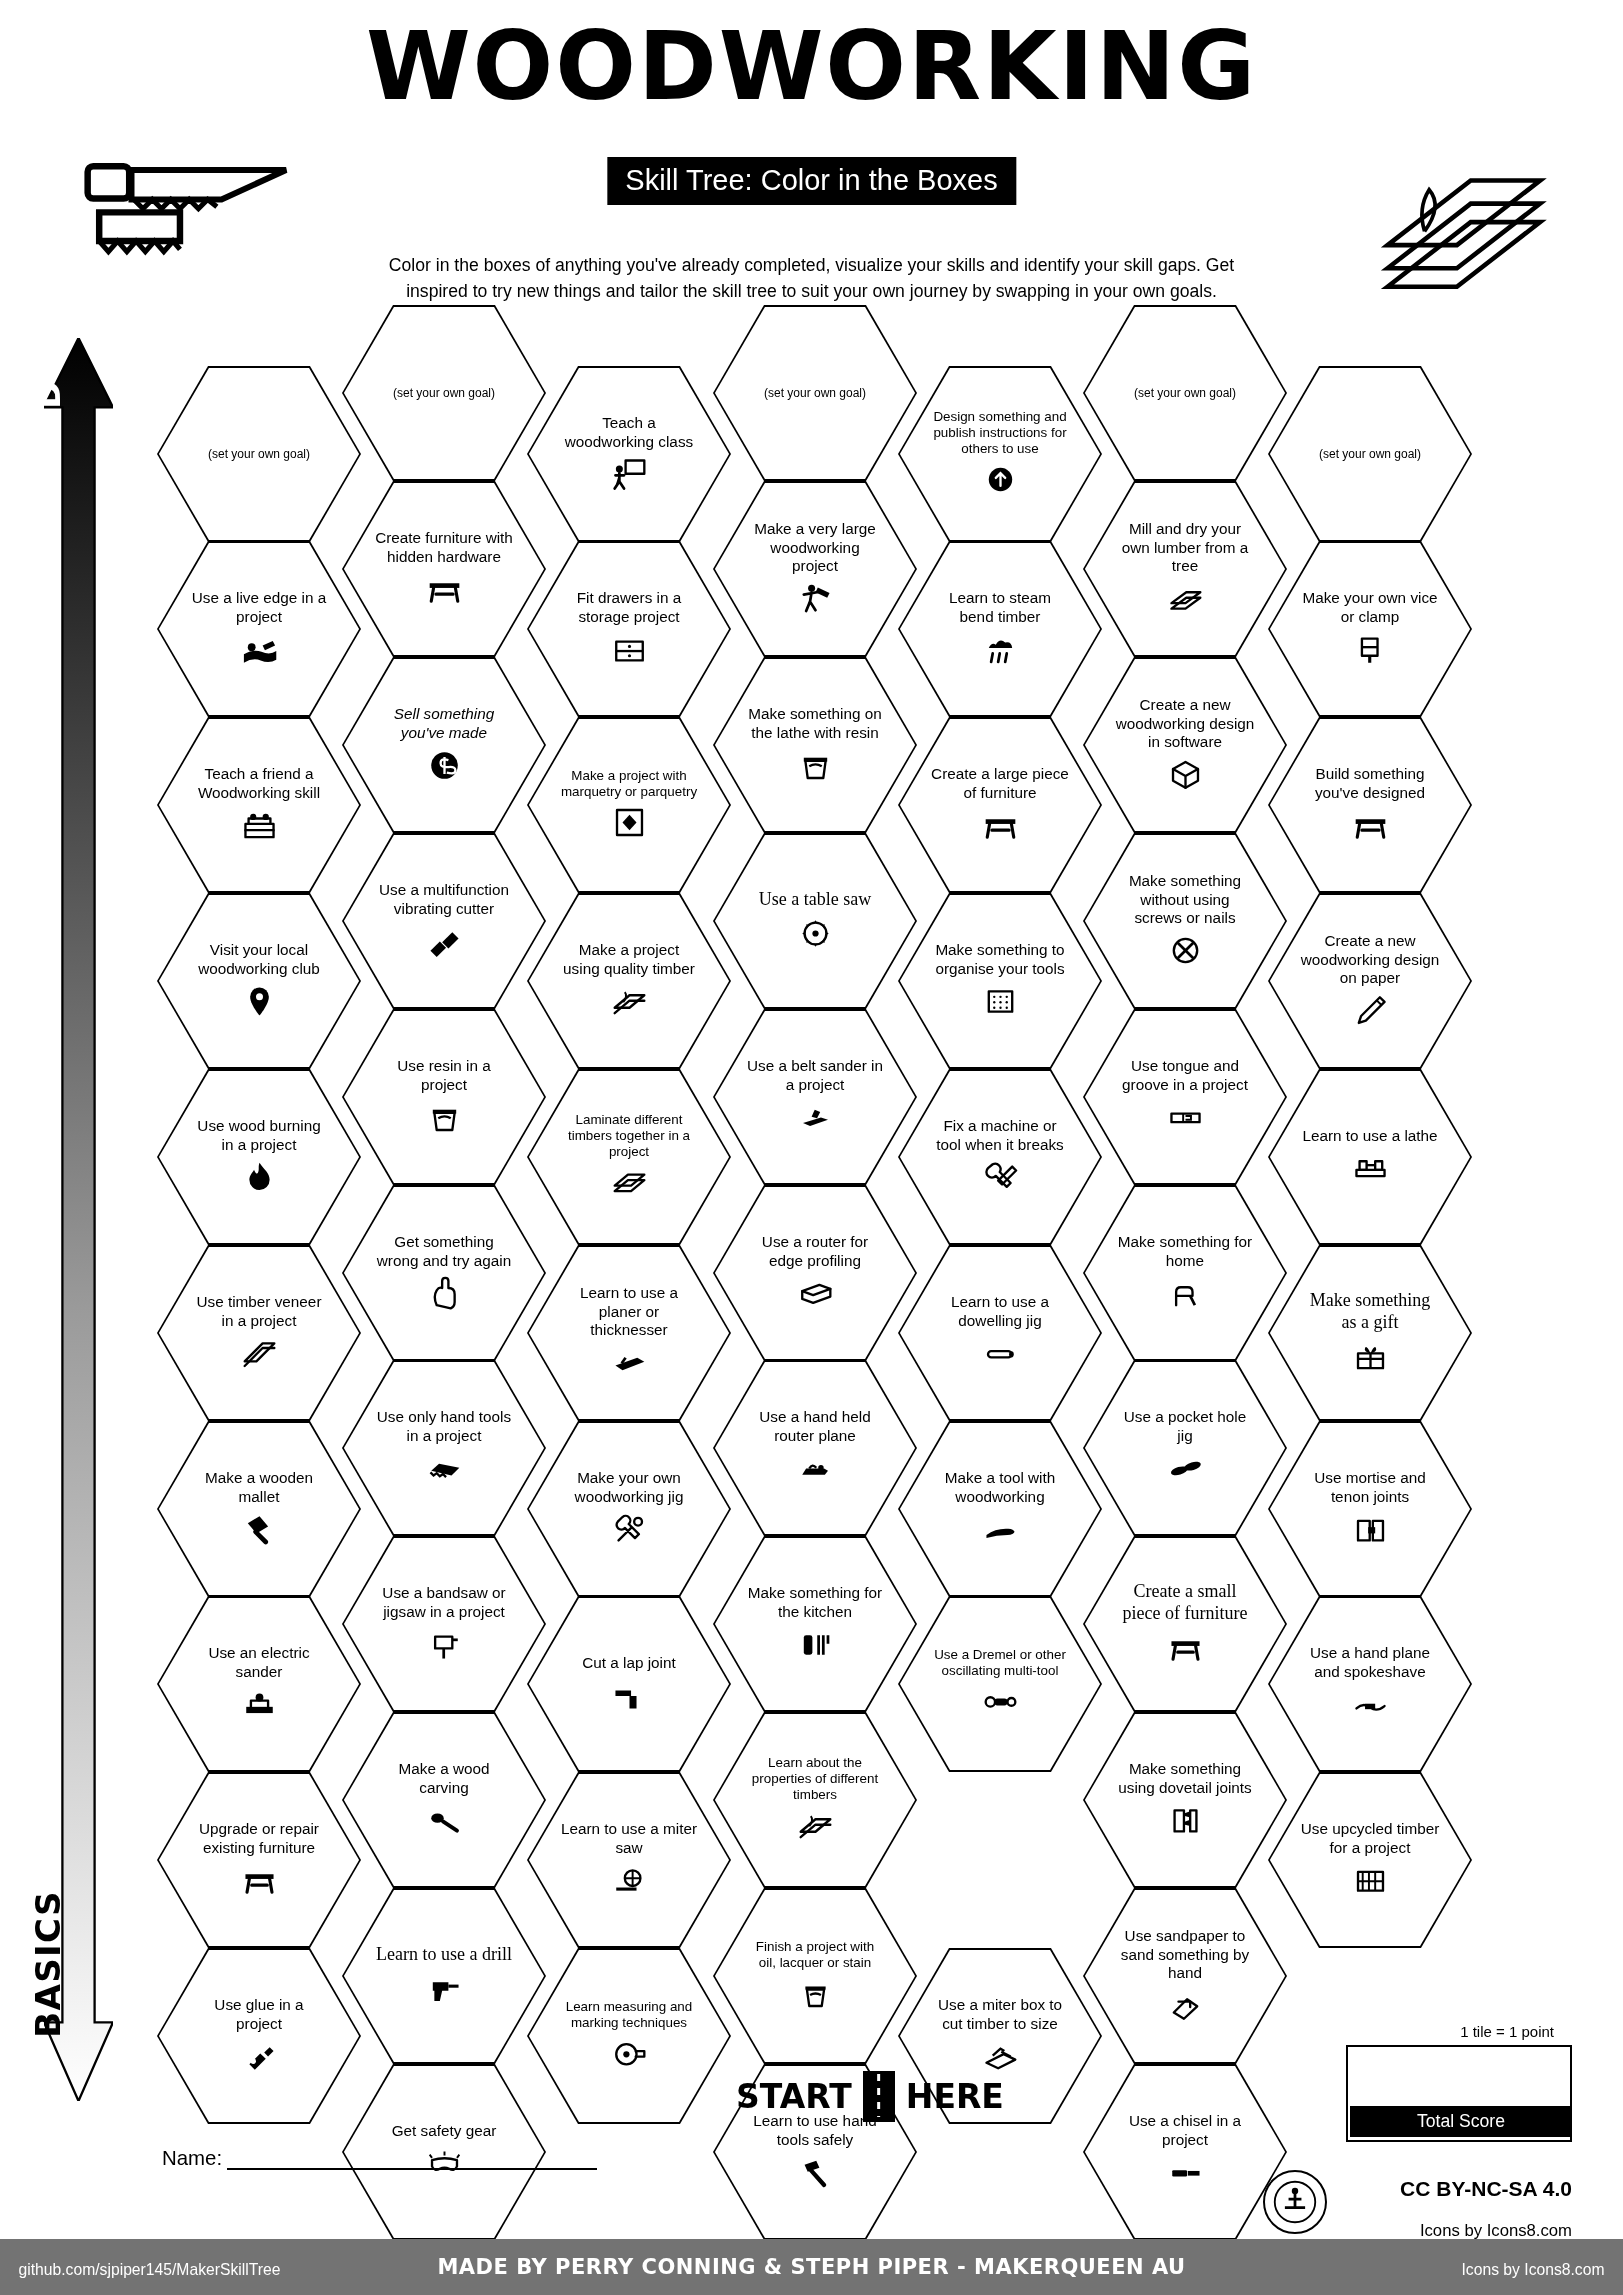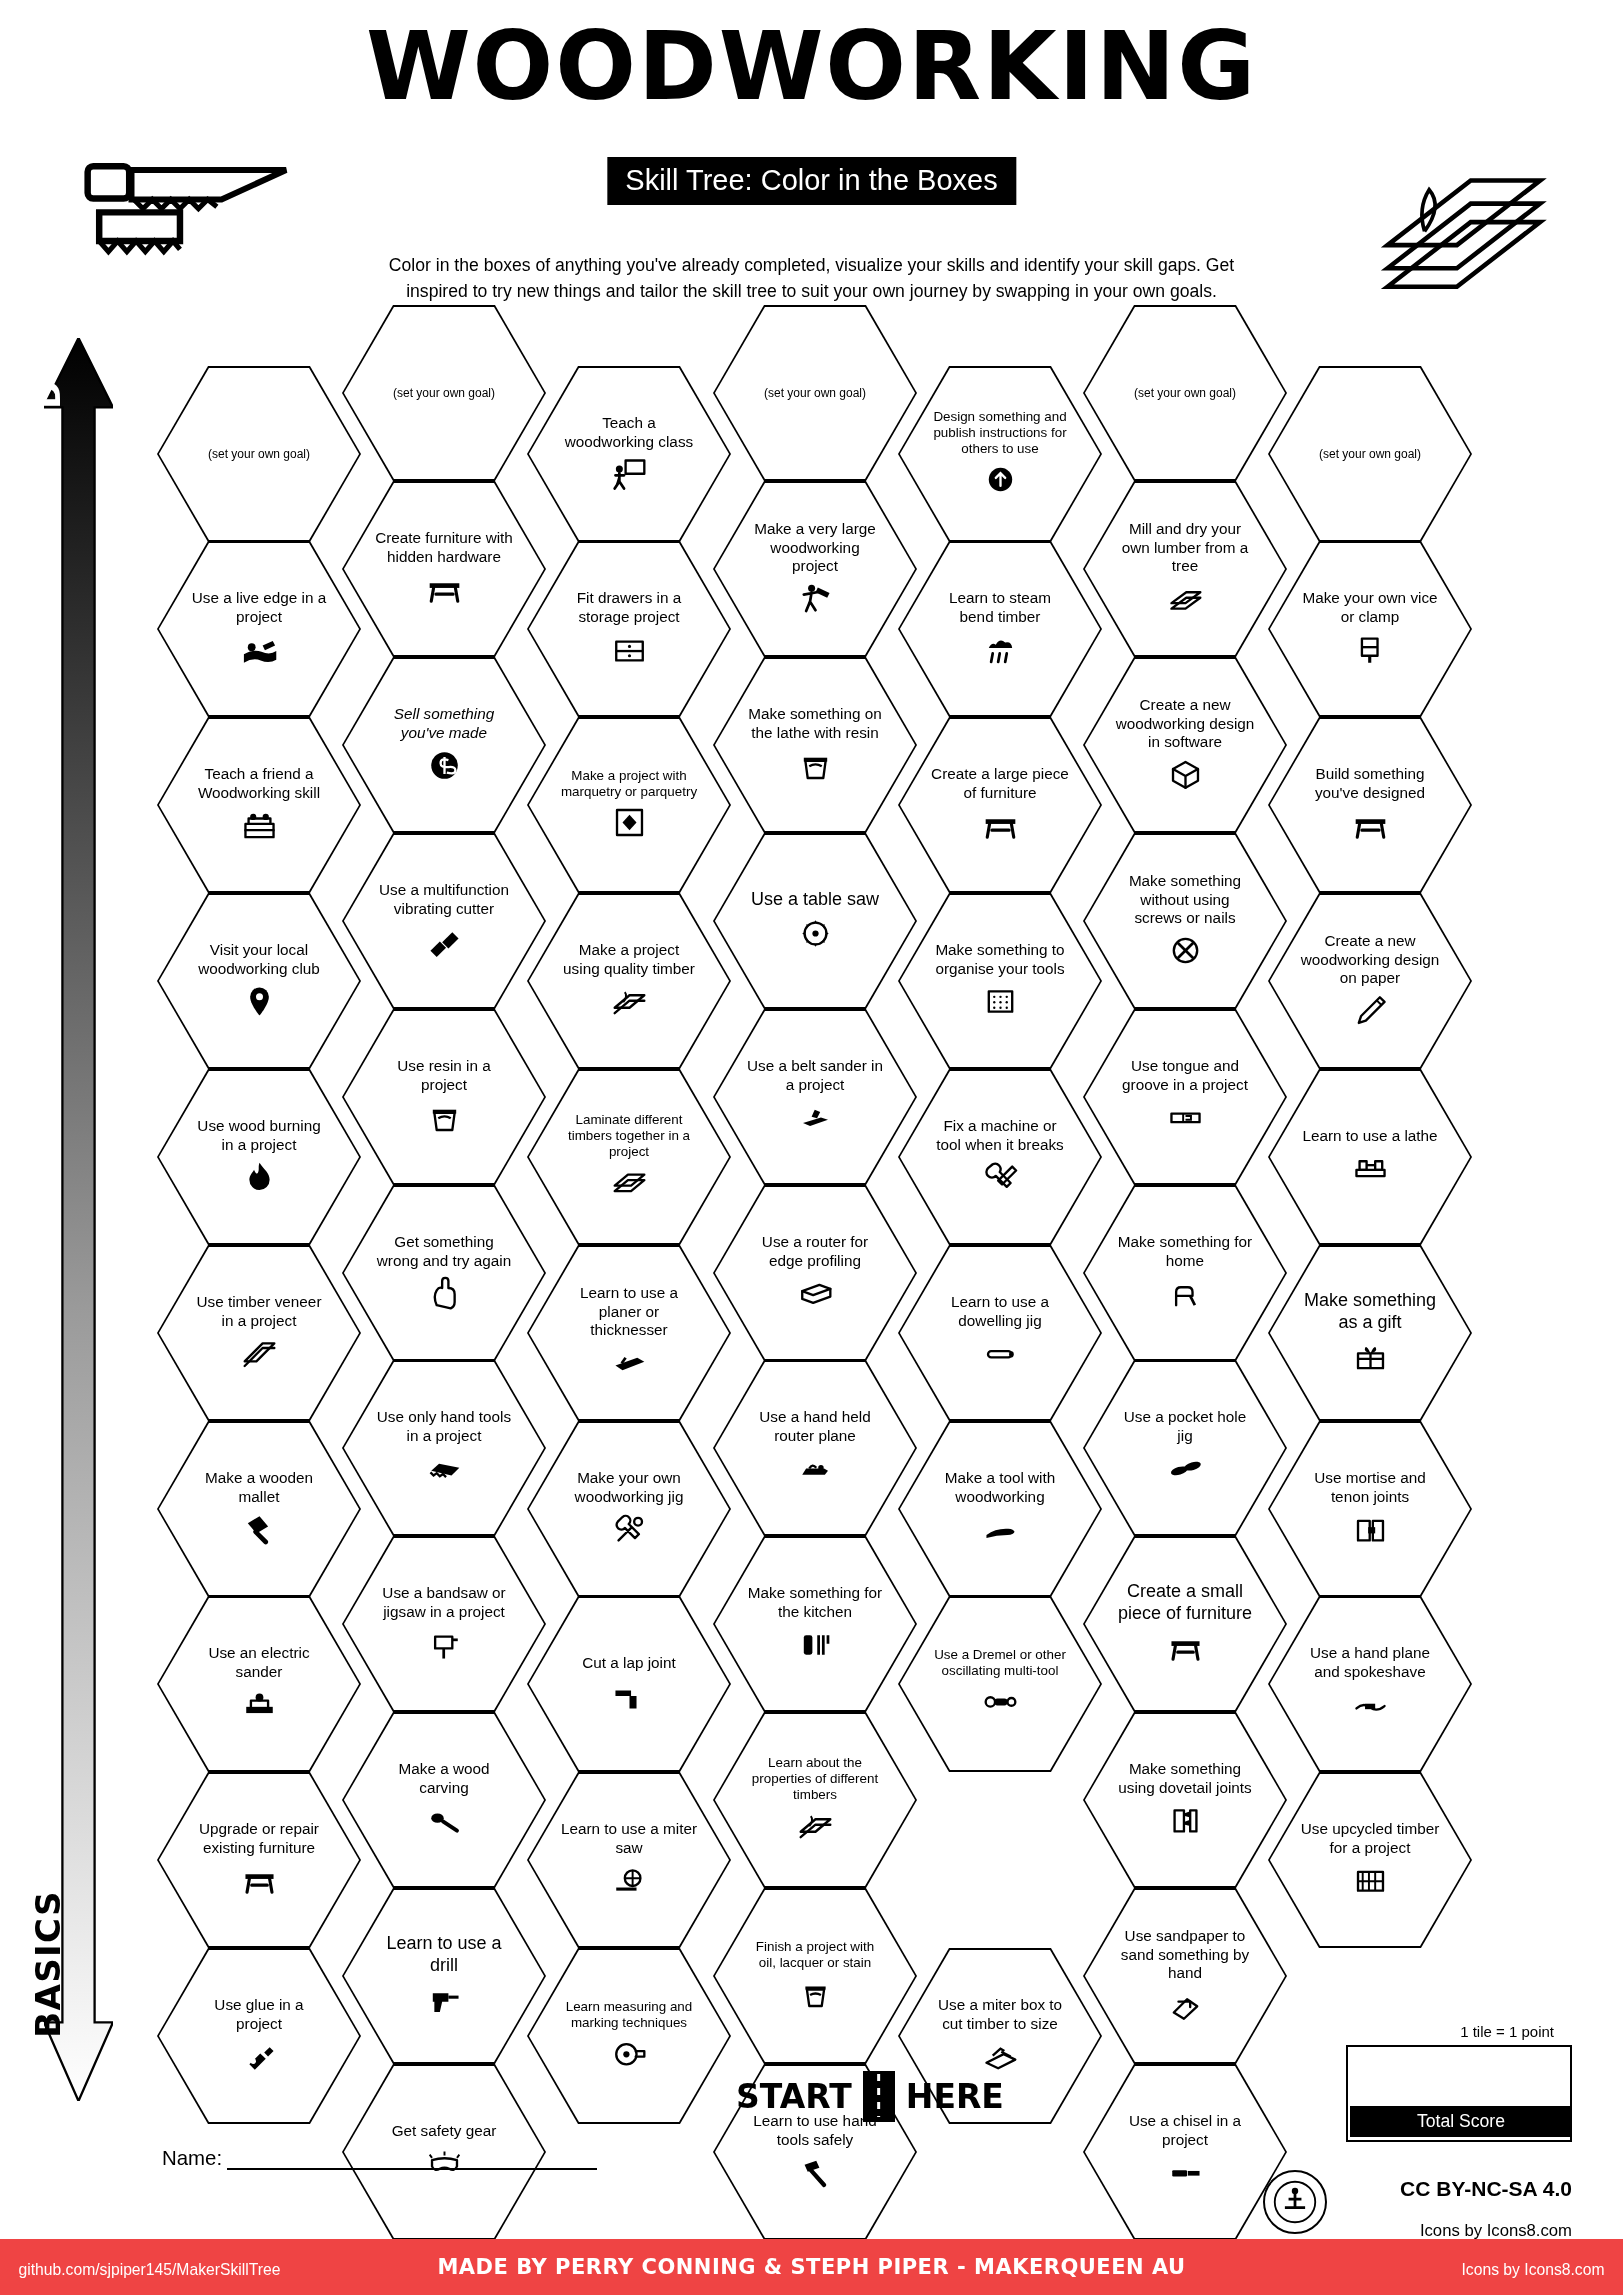--- a/index.html
+++ b/index.html
@@ -54,21 +54,21 @@
     position:absolute;left:1.9px;top:1.9px;right:1.9px;bottom:1.9px;
     background:#fff;
     clip-path:polygon(25% 0%,75% 0%,100% 50%,75% 100%,25% 100%,0% 50%);
   }
   .hex .content{
     position:relative;z-index:3;width:139px;text-align:center;
     display:flex;flex-direction:column;align-items:center;justify-content:center;gap:2.8px;
   }
   .hex .label{font-size:15.3px;line-height:1.22;}
   .hex.small .label{font-size:13.4px;line-height:1.2;}
-  .hex.big .label{font-size:18px;line-height:1.22;}
+  .hex.big .label{font-size:18px;line-height:1.22;font-family:Liberation Serif, serif;}
   .hex .goal{font-size:12px;}
   .hex .glyph{font-size:29px;line-height:1;font-family:"DejaVu Sans",sans-serif;}
   .hex .glyph svg{display:block;}
 
   
   #start-here{
     position:absolute;left:685px;top:2068px;width:370px;height:56px;
     display:flex;align-items:center;justify-content:center;gap:11px;
     font-family:"DejaVu Sans",sans-serif;font-weight:bold;font-size:33px;
   }
@@ -86,21 +86,21 @@
   
   #name-row{position:absolute;left:162px;top:2147px;font-size:20.4px;display:flex;align-items:flex-end;gap:4.6px;}
   #name-line{display:inline-block;width:370px;border-bottom:2.3px solid #000;height:16.7px;}
 
   
   #cc-text{position:absolute;right:51px;top:2177px;font-size:21px;font-weight:bold;}
   #icons-credit{position:absolute;right:51px;top:2221px;font-size:16.7px;}
   #cc-badge{position:absolute;right:296px;top:2170px;width:60px;height:60px;border:2.3px solid #000;border-radius:50%;
     display:flex;align-items:center;justify-content:center;}
   #footer{
-    position:absolute;left:0;bottom:0;width:100%;height:56px;background:#ef4444;color:#fff;
+    position:absolute;left:0;bottom:0;width:100%;height:56px;background:#737373;color:#fff;
     display:flex;align-items:center;justify-content:center;
   }
   #footer-main{font-family:"DejaVu Sans",sans-serif;font-weight:bold;font-size:21px;letter-spacing:0.5px;}
   #footer-left{position:absolute;left:18.5px;bottom:15.7px;color:#fff;font-size:15.7px;}
   #footer-right{position:absolute;right:18.5px;bottom:15.7px;color:#fff;font-size:15.7px;}
 </style>
 </head>
 <body>
 
 <div id="title">WOODWORKING</div>

